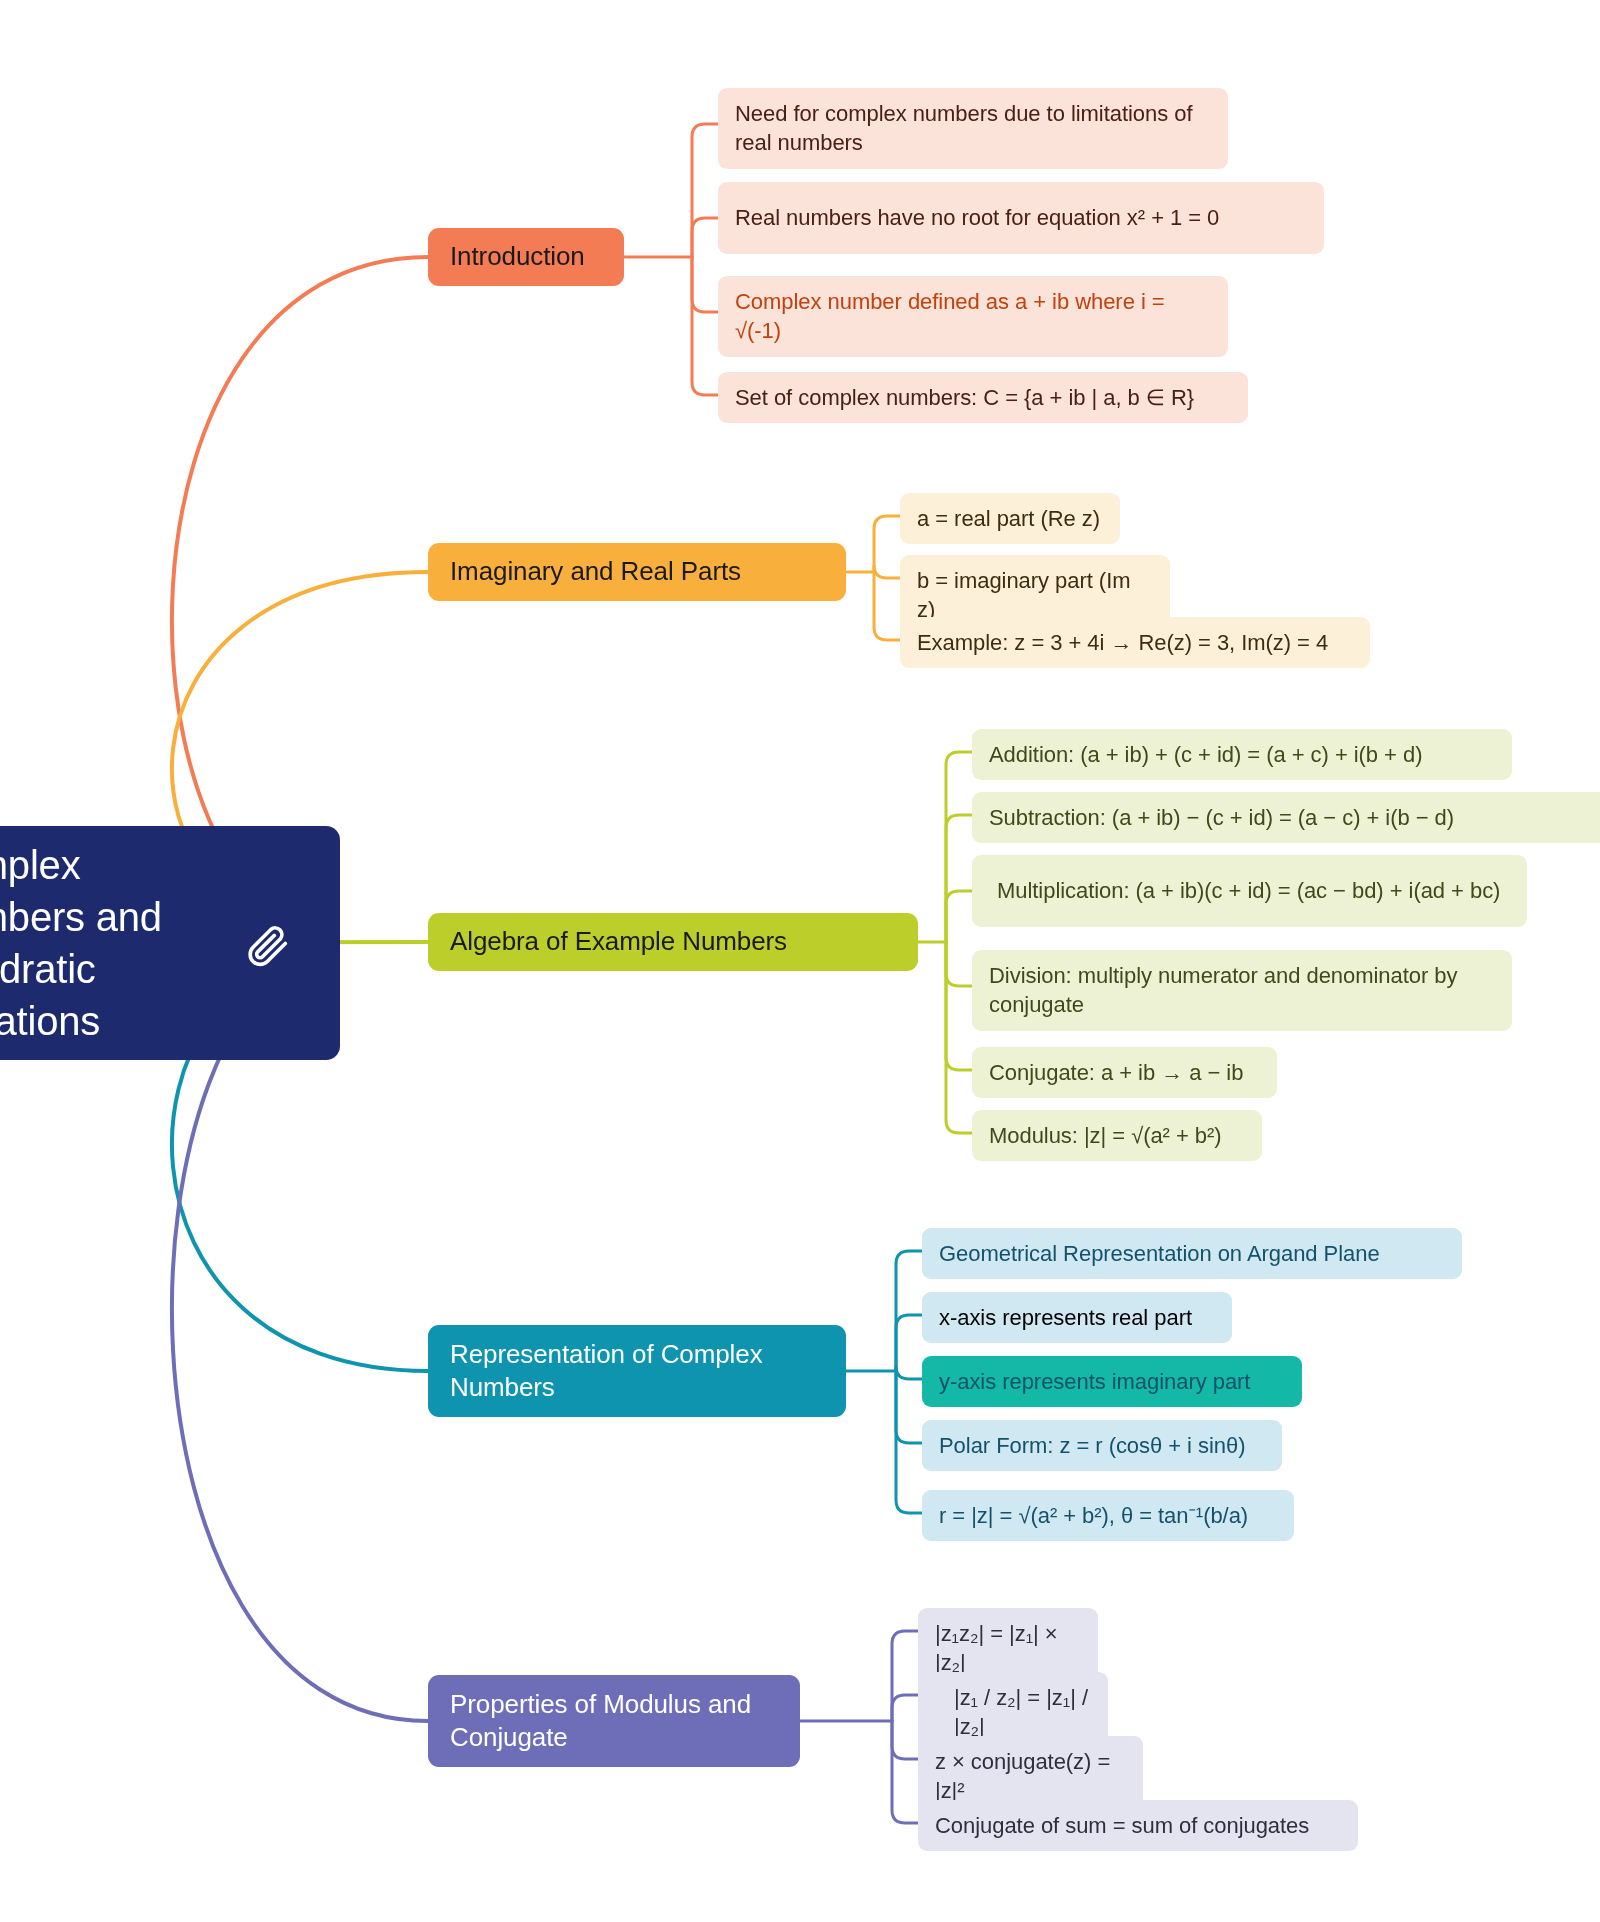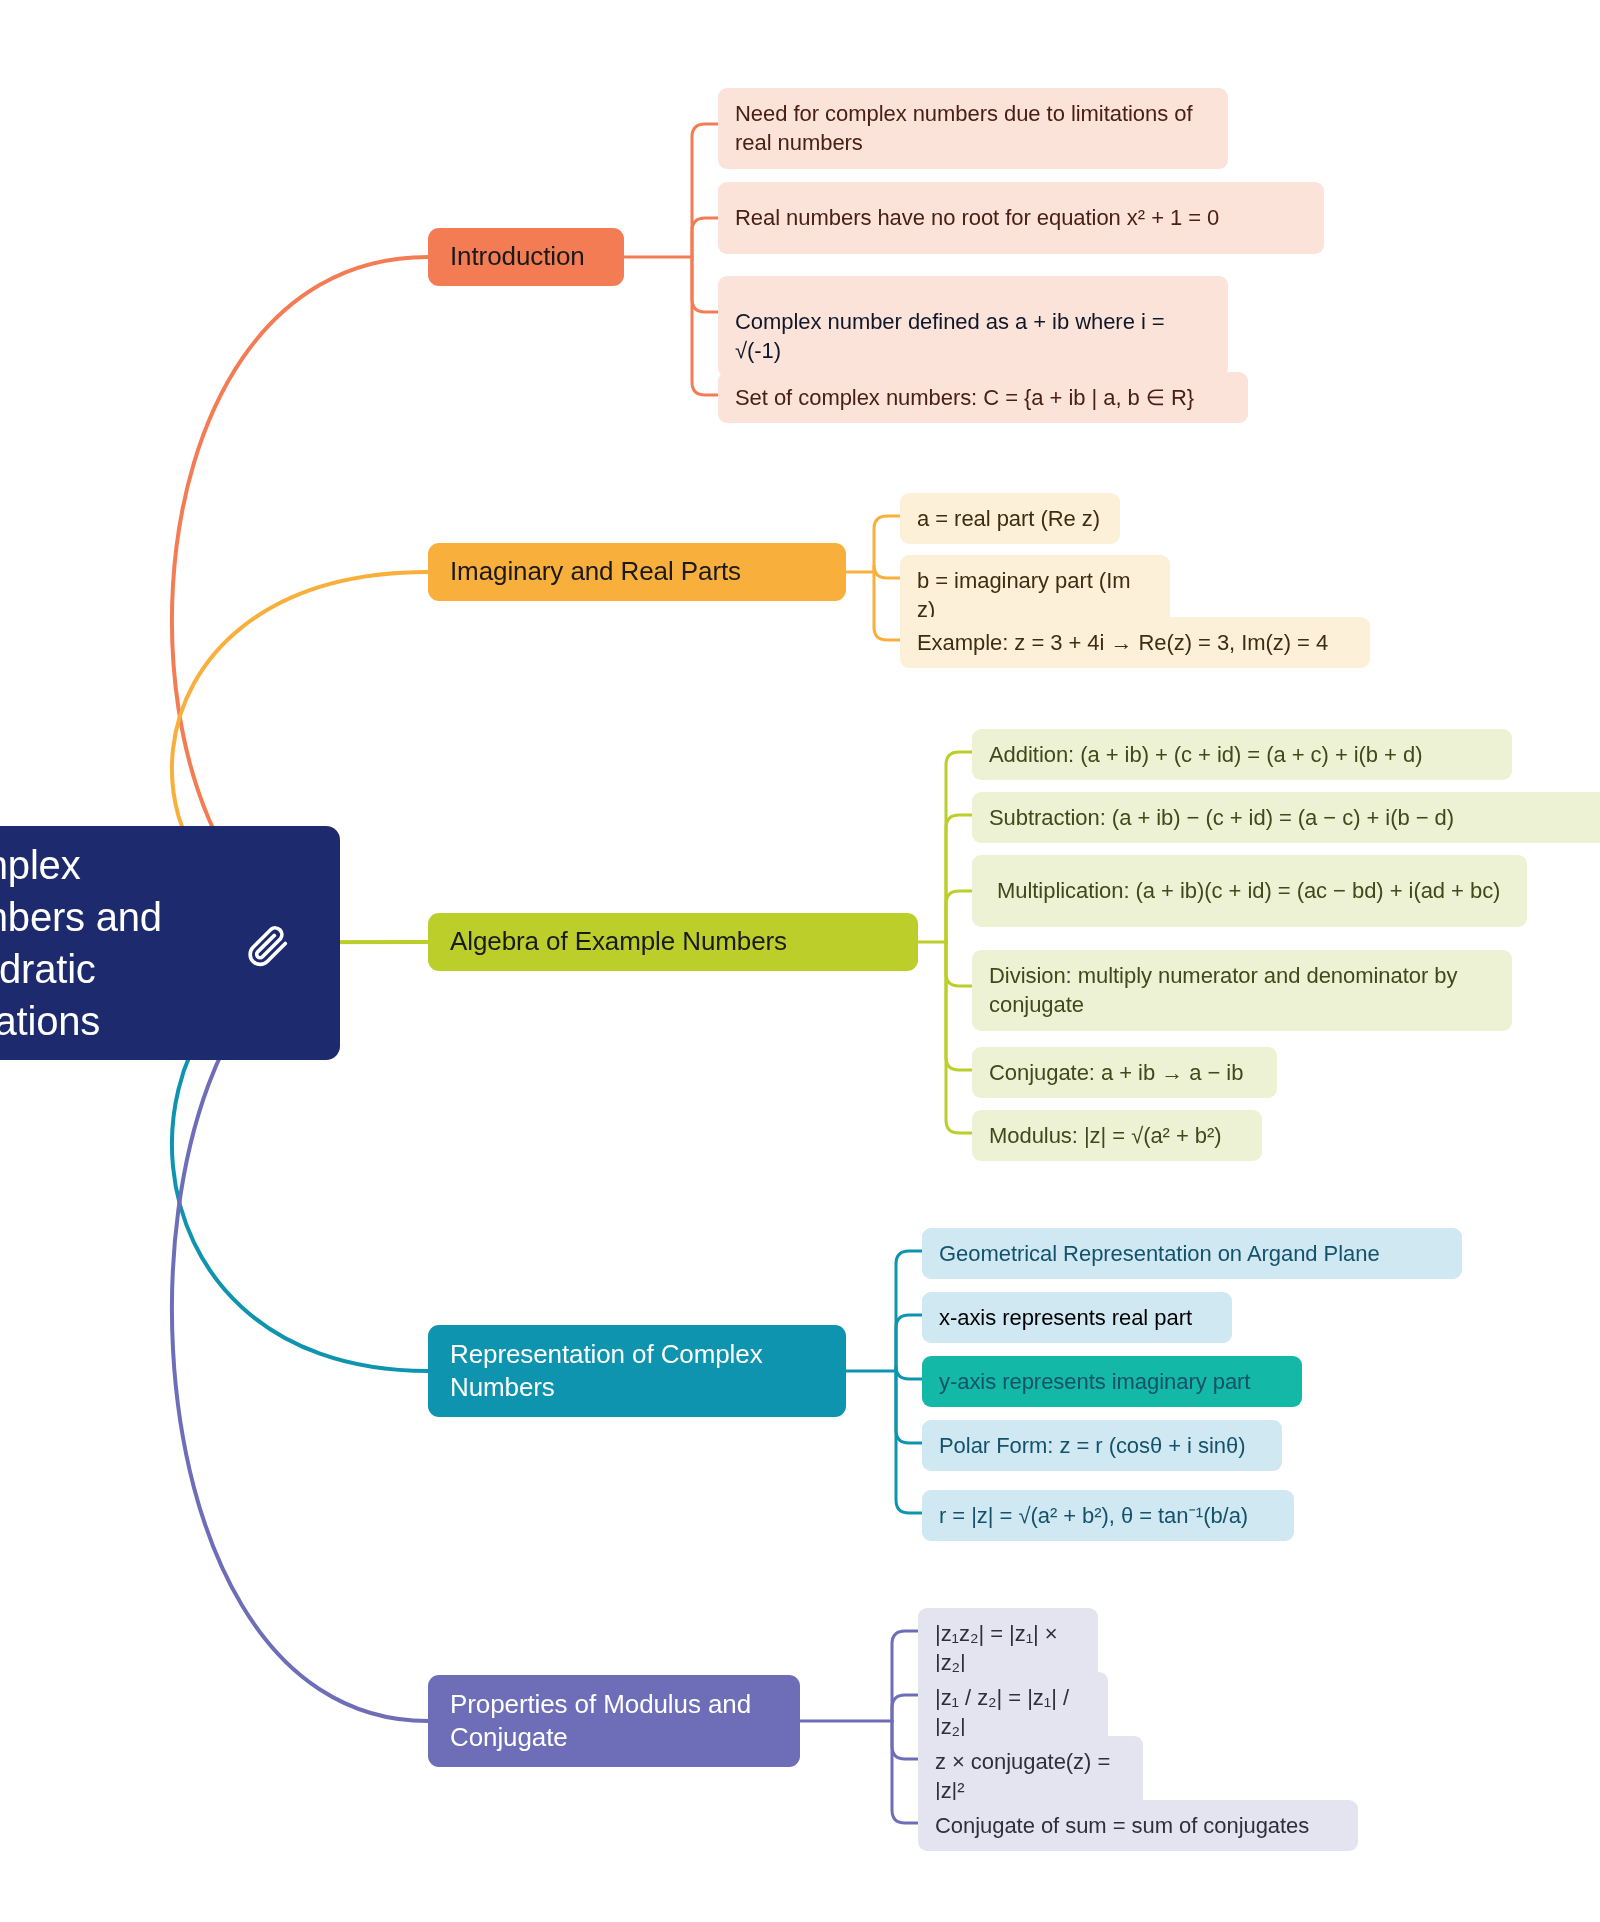--- a/index.html
+++ b/index.html
@@ -145,21 +145,21 @@
       <div class="branch" style="left: 428px; top: 228px; width: 196px; min-height: 58px; background: rgb(244, 124, 84);">
         <div class="branch-label" style="color: rgb(26, 26, 26);">Introduction</div>
       </div>
       <div class="leaf" style="left: 718px; top: 88px; width: 510px; min-height: 72px; background: rgb(251, 227, 217);">
         <div class="leaf-label" style="color: rgb(74, 32, 21);">Need for complex numbers due to limitations of real numbers</div>
       </div>
       <div class="leaf" style="left: 718px; top: 182px; width: 606px; min-height: 72px; background: rgb(251, 227, 217);">
         <div class="leaf-label" style="color: rgb(74, 32, 21);">Real numbers have no root for equation x² + 1 = 0</div>
       </div>
       <div class="leaf" style="left: 718px; top: 276px; width: 510px; min-height: 72px; background: rgb(251, 227, 217);">
-        <div class="leaf-label" style="color: #0f172a; margin-top: 20px;">Complex number defined as a + ib where i = √(-1)</div>
+        <div class="leaf-label" style="color: #c2410c;">Complex number defined as a + ib where i = √(-1)</div>
       </div>
       <div class="leaf" style="left: 718px; top: 372px; width: 530px; min-height: 46px; background: rgb(251, 227, 217);">
         <div class="leaf-label" style="color: rgb(74, 32, 21);">Set of complex numbers: C = {a + ib | a, b ∈ R}</div>
       </div>
       <div class="branch" style="left: 428px; top: 543px; width: 418px; min-height: 58px; background: rgb(249, 175, 59);">
         <div class="branch-label" style="color: rgb(26, 26, 26);">Imaginary and Real Parts</div>
       </div>
       <div class="leaf" style="left: 900px; top: 493px; width: 220px; min-height: 46px; background: rgb(253, 240, 216);">
         <div class="leaf-label" style="color: rgb(61, 45, 18);">a = real part (Re z)</div>
       </div>
@@ -208,21 +208,21 @@
       <div class="leaf" style="left: 922px; top: 1490px; width: 372px; min-height: 46px; background: rgb(207, 232, 242);">
         <div class="leaf-label" style="color: rgb(20, 82, 107);">r = |z| = √(a² + b²), θ = tan⁻¹(b/a)</div>
       </div>
       <div class="branch" style="left: 428px; top: 1675px; width: 372px; min-height: 92px; background: rgb(110, 110, 184);">
         <div class="branch-label" style="color: rgb(255, 255, 255);">Properties of Modulus and Conjugate</div>
       </div>
       <div class="leaf" style="left: 918px; top: 1608px; width: 180px; min-height: 46px; background: rgb(228, 227, 240);">
         <div class="leaf-label" style="color: rgb(46, 46, 62);">|z₁z₂| = |z₁| × |z₂|</div>
       </div>
       <div class="leaf" style="left: 918px; top: 1672px; width: 190px; min-height: 46px; background: rgb(228, 227, 240);">
-        <div class="leaf-label" style="color: rgb(46, 46, 62);">|z₁ / z₂| = |z₁| / |z₂|</div>
+        <div class="leaf-label" style="color: rgb(46, 46, 62); margin-left: 19px;">|z₁ / z₂| = |z₁| / |z₂|</div>
       </div>
       <div class="leaf" style="left: 918px; top: 1736px; width: 225px; min-height: 46px; background: rgb(228, 227, 240);">
         <div class="leaf-label" style="color: rgb(46, 46, 62);">z × conjugate(z) = |z|²</div>
       </div>
       <div class="leaf" style="left: 918px; top: 1800px; width: 440px; min-height: 46px; background: rgb(228, 227, 240);">
         <div class="leaf-label" style="color: rgb(46, 46, 62);">Conjugate of sum = sum of conjugates</div>
       </div>
     </div>
 
 </div>

